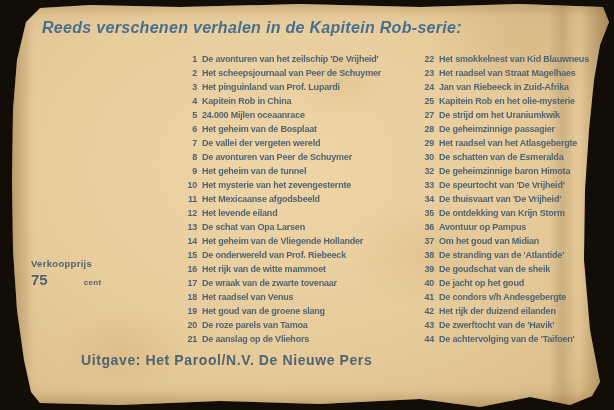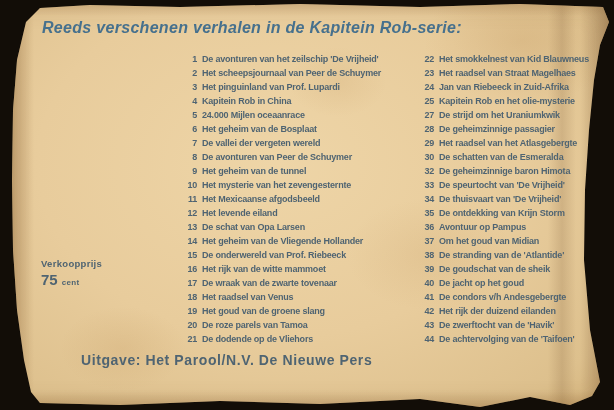--- a/index.html
+++ b/index.html
@@ -43,24 +43,24 @@
   .col-left{left:180px;}
   .col-right{left:417px;}
   .row{display:flex;line-height:14px;white-space:nowrap;}
   .num{
     flex:none;width:17px;text-align:right;margin-right:5px;
     font-size:9px;font-weight:bold;color:var(--ink,#4f6472);letter-spacing:-0.2px;
   }
   .title{
     font-size:9px;font-weight:bold;color:var(--ink,#4f6472);letter-spacing:-0.2px;
   }
-  .price{position:absolute;left:41px;top:258px;color:var(--ink,#4f6472);}
+  .price{position:absolute;left:31px;top:258px;color:var(--ink,#4f6472);}
   .price-label{font-size:9.5px;font-weight:bold;letter-spacing:0.3px;}
   .price-amount{font-size:15px;font-weight:bold;margin-top:2px;}
-  .price-unit{font-size:8px;font-weight:bold;letter-spacing:0.3px;}
+  .price-unit{font-size:8px;font-weight:bold;letter-spacing:0.3px;margin-left:32px;}
   .publisher{
     position:absolute;left:43px;top:352px;
     font-size:14px;font-weight:bold;letter-spacing:0.6px;
     color:var(--ink,#4f6472);
     margin-left:38px;
   }
 </style>
 </head>
 <body style="background: rgb(18, 13, 7);">
 
@@ -145,21 +145,21 @@
       <div class="row">
         <span class="num">19</span>
         <span class="title">Het goud van de groene slang</span>
       </div>
       <div class="row">
         <span class="num">20</span>
         <span class="title">De roze parels van Tamoa</span>
       </div>
       <div class="row">
         <span class="num">21</span>
-        <span class="title">De dodende op de Vliehors</span>
+        <span class="title">De aanslag op de Vliehors</span>
       </div>
     </div>
 
   <div class="col col-right">
       <div class="row">
         <span class="num">22</span>
         <span class="title">Het smokkelnest van Kid Blauwneus</span>
       </div>
       <div class="row">
         <span class="num">23</span>

